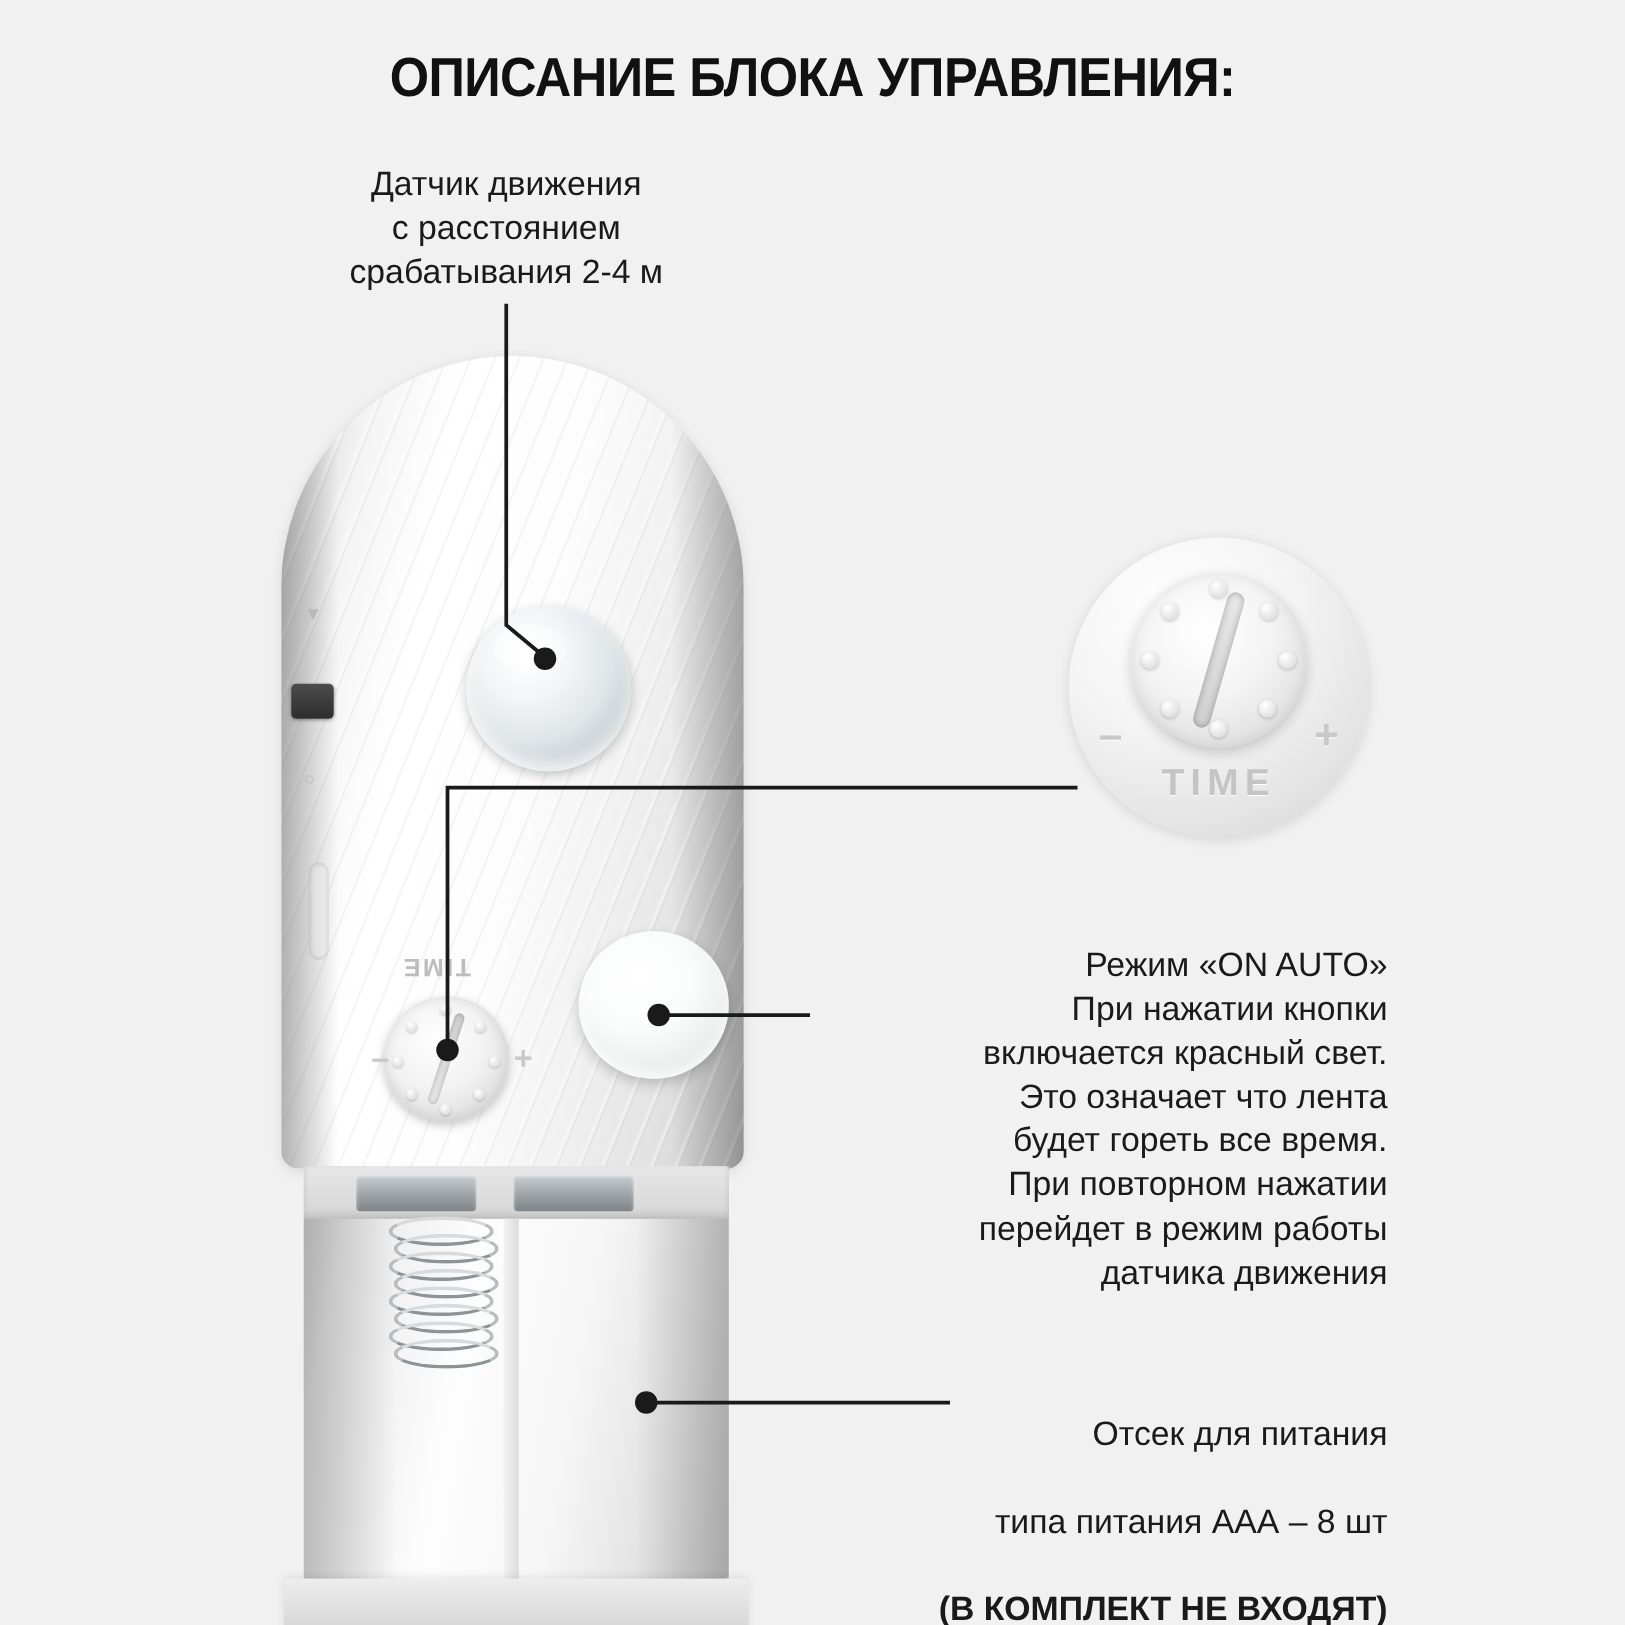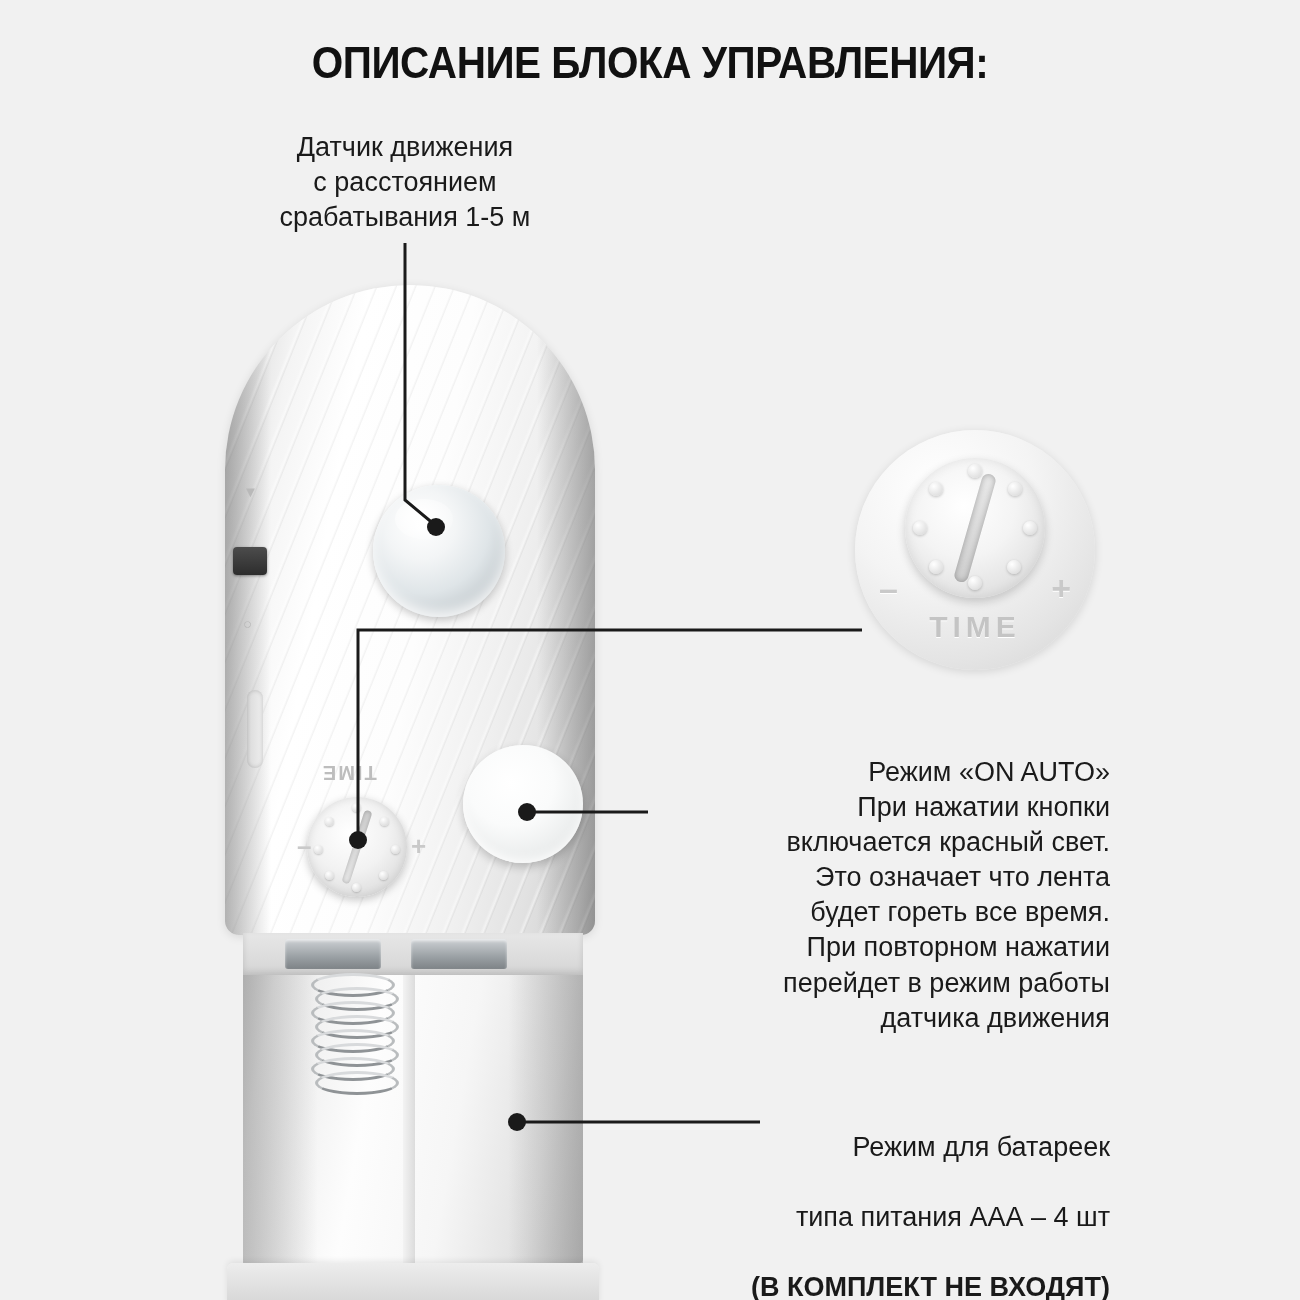--- a/index.html
+++ b/index.html
@@ -424,31 +424,31 @@
 
     <path d="M648 812 L535 812" stroke="#1a1a1a" stroke-width="3" fill="none"></path>
     <circle cx="527" cy="812" r="9" fill="#1a1a1a"></circle>
 
     <path d="M760 1122 L525 1122" stroke="#1a1a1a" stroke-width="3" fill="none"></path>
     <circle cx="517" cy="1122" r="9" fill="#1a1a1a"></circle>
   </svg>
 
   <div class="callout" id="callout-sensor">Датчик движения
 с расстоянием
-срабатывания 1-5 м</div>
+срабатывания 2-4 м</div>
 
 
   <div class="callout right" id="callout-mode">Режим «ON AUTO»
 При нажатии кнопки
 включается красный свет.
 Это означает что лента
 будет гореть все время.
 При повторном нажатии
 перейдет в режим работы
 датчика движения</div>
 
   <div class="callout right" id="callout-battery">
-    <div>Режим для батареек</div>
-    <div>типа питания  ААА – 4 шт</div>
+    <div>Отсек для питания</div>
+    <div>типа питания  ААА – 8 шт</div>
     <div class="bold">(В КОМПЛЕКТ НЕ ВХОДЯТ)</div>
   </div>
 
 </div>
 
 </body></html>

